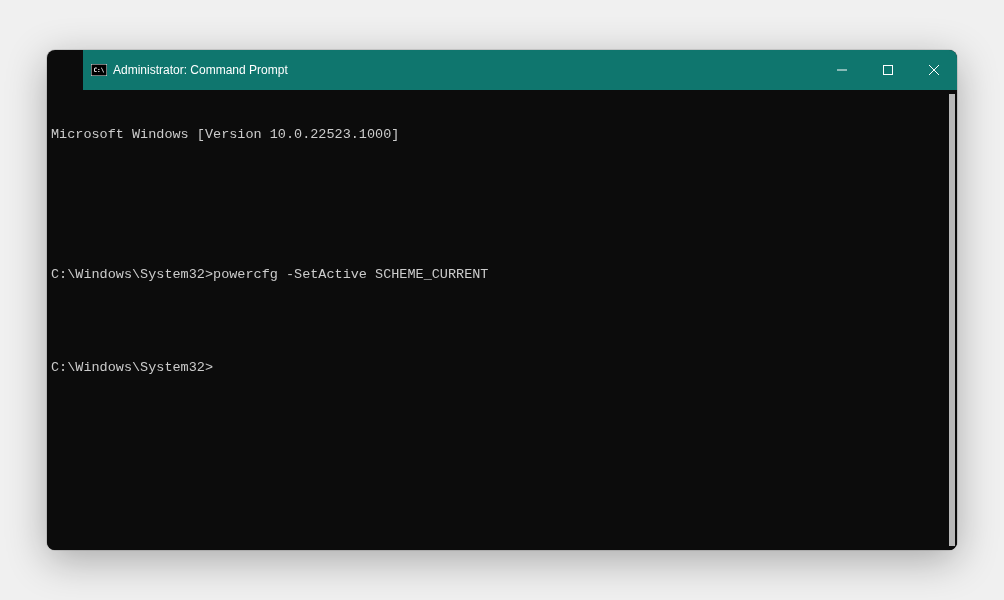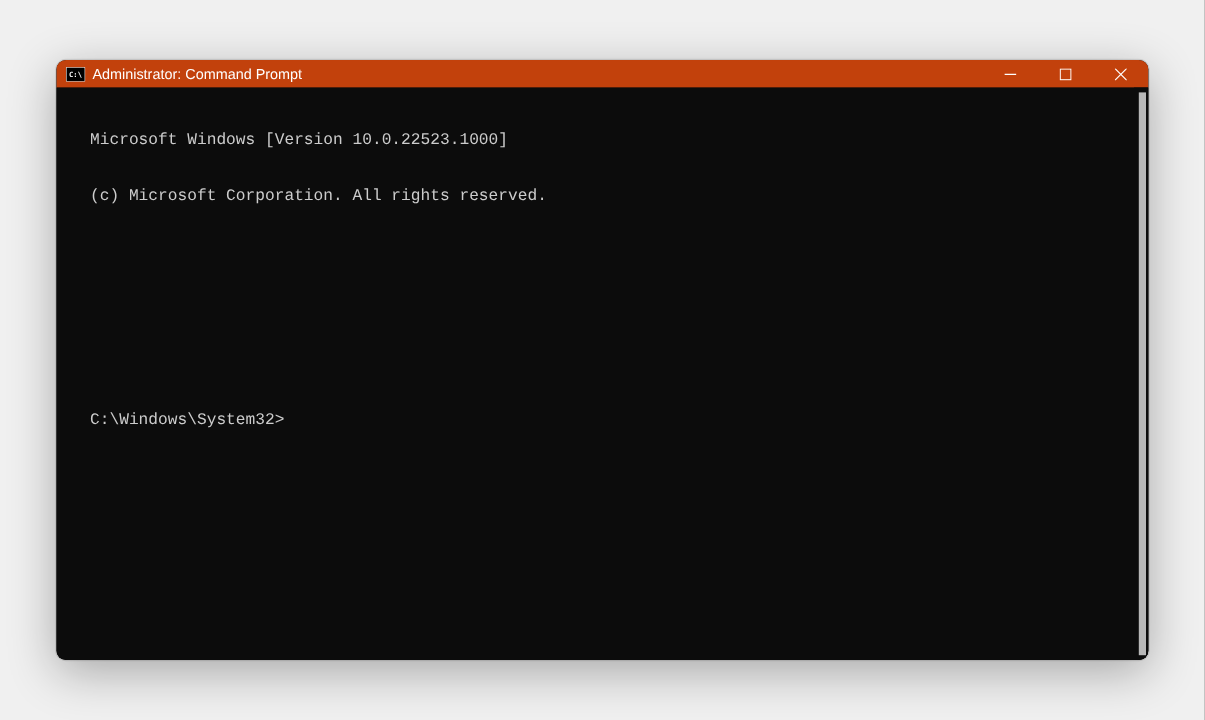--- a/index.html
+++ b/index.html
@@ -24,27 +24,28 @@
       height: 500px;
       background: #0c0c0c;
       border-radius: 8px;
       overflow: hidden;
       box-shadow: 0 10px 40px rgba(0,0,0,0.3), 0 0 0 1px rgba(0,0,0,0.1);
       display: flex;
       flex-direction: column;
     }
 
     .titlebar {
-      height: 23px;
-      background: #c2410c;
+      height: 40px;
+      background: #0f766e;
       display: flex;
       align-items: center;
       color: #ffffff;
       font-size: 12px;
       user-select: none;
+      margin-left: 36px;
     }
 
     .titlebar-icon {
       width: 16px;
       height: 14px;
       margin-left: 8px;
       margin-right: 6px;
       display: flex;
       align-items: center;
       justify-content: center;
@@ -97,21 +98,20 @@
       font-size: 13.5px;
       line-height: 15.5px;
       color: #cccccc;
       white-space: pre-wrap;
       word-break: break-all;
       overflow: hidden;
     }
 
     .term-line {
       display: block;
-      margin-left: 24px;
     }
 
     .blank-line {
       display: block;
       height: 15.5px;
     }
 
     .scrollbar-track {
       width: 12px;
       background: #0c0c0c;
@@ -158,23 +158,23 @@
           <line x1="0" y1="0" x2="10" y2="10" stroke="#ffffff" stroke-width="1"></line>
           <line x1="10" y1="0" x2="0" y2="10" stroke="#ffffff" stroke-width="1"></line>
         </svg>
       </div>
     </div>
   </div>
 
   <div class="terminal-area">
     <div class="terminal">
       <span class="term-line">Microsoft Windows [Version 10.0.22523.1000]</span>
-      <span class="term-line">(c) Microsoft Corporation. All rights reserved.</span>
       <span class="blank-line"></span>
       <span class="blank-line"></span>
+      <span class="term-line"><span>C:\Windows\System32&gt;</span><span>powercfg -SetActive SCHEME_CURRENT</span></span>
       <span class="blank-line"></span>
       <span class="term-line"><span>C:\Windows\System32&gt;</span></span>
     </div>
     <div class="scrollbar-track">
       <div class="scrollbar-thumb"></div>
     </div>
   </div>
 
 </div>
 

